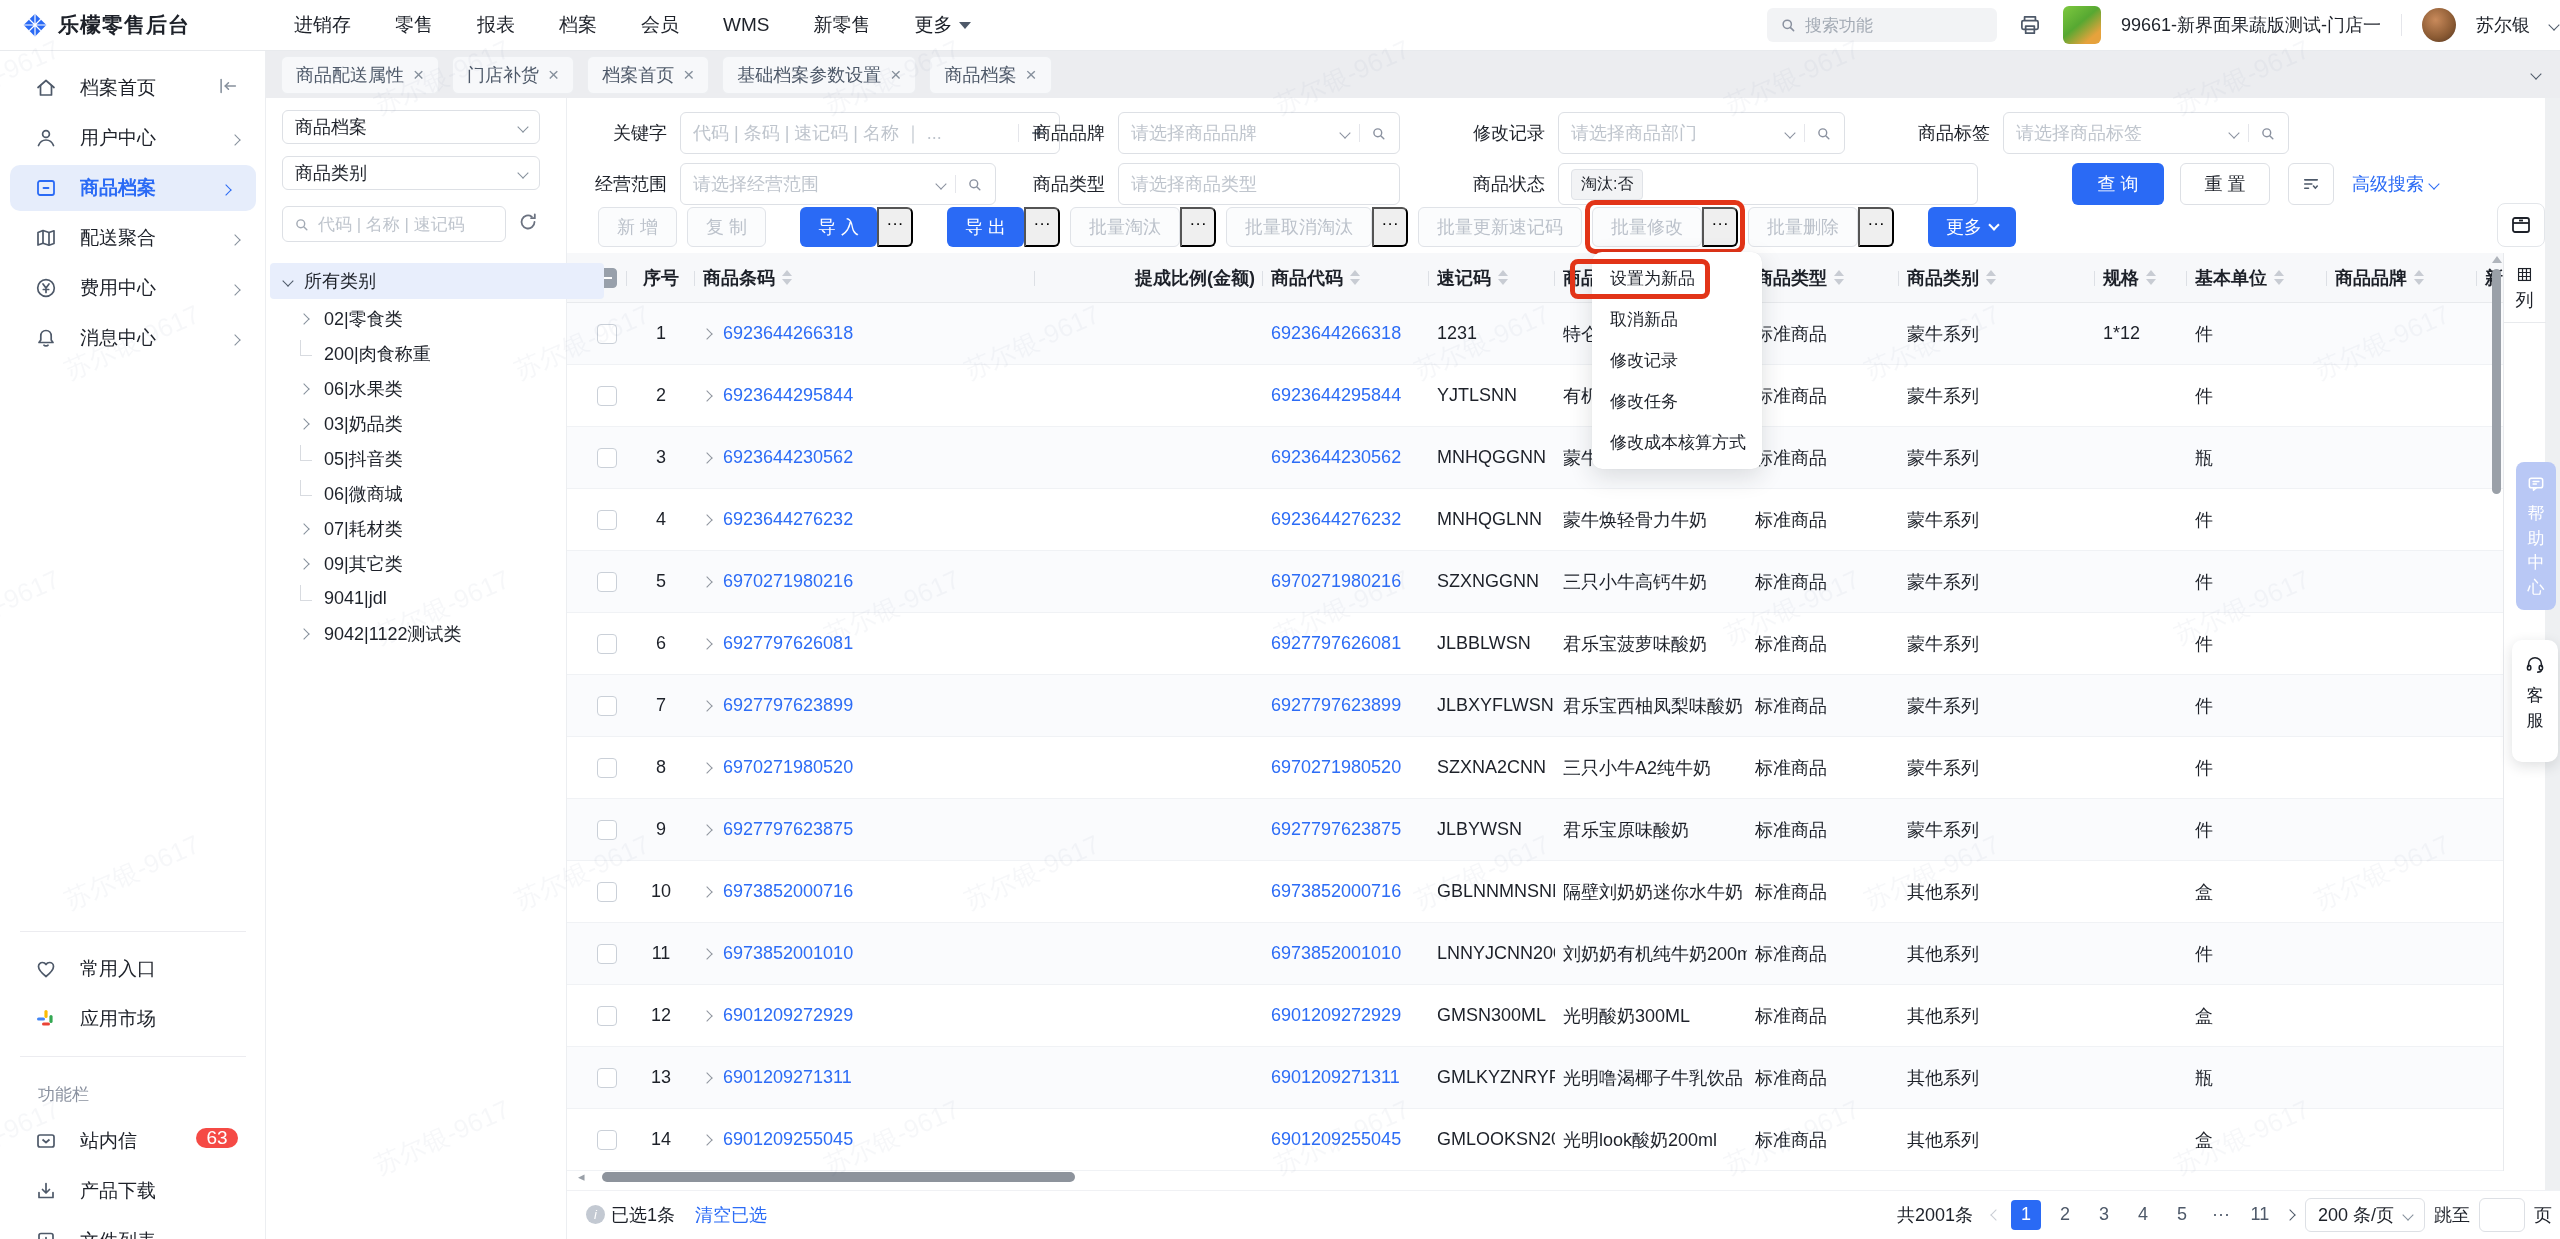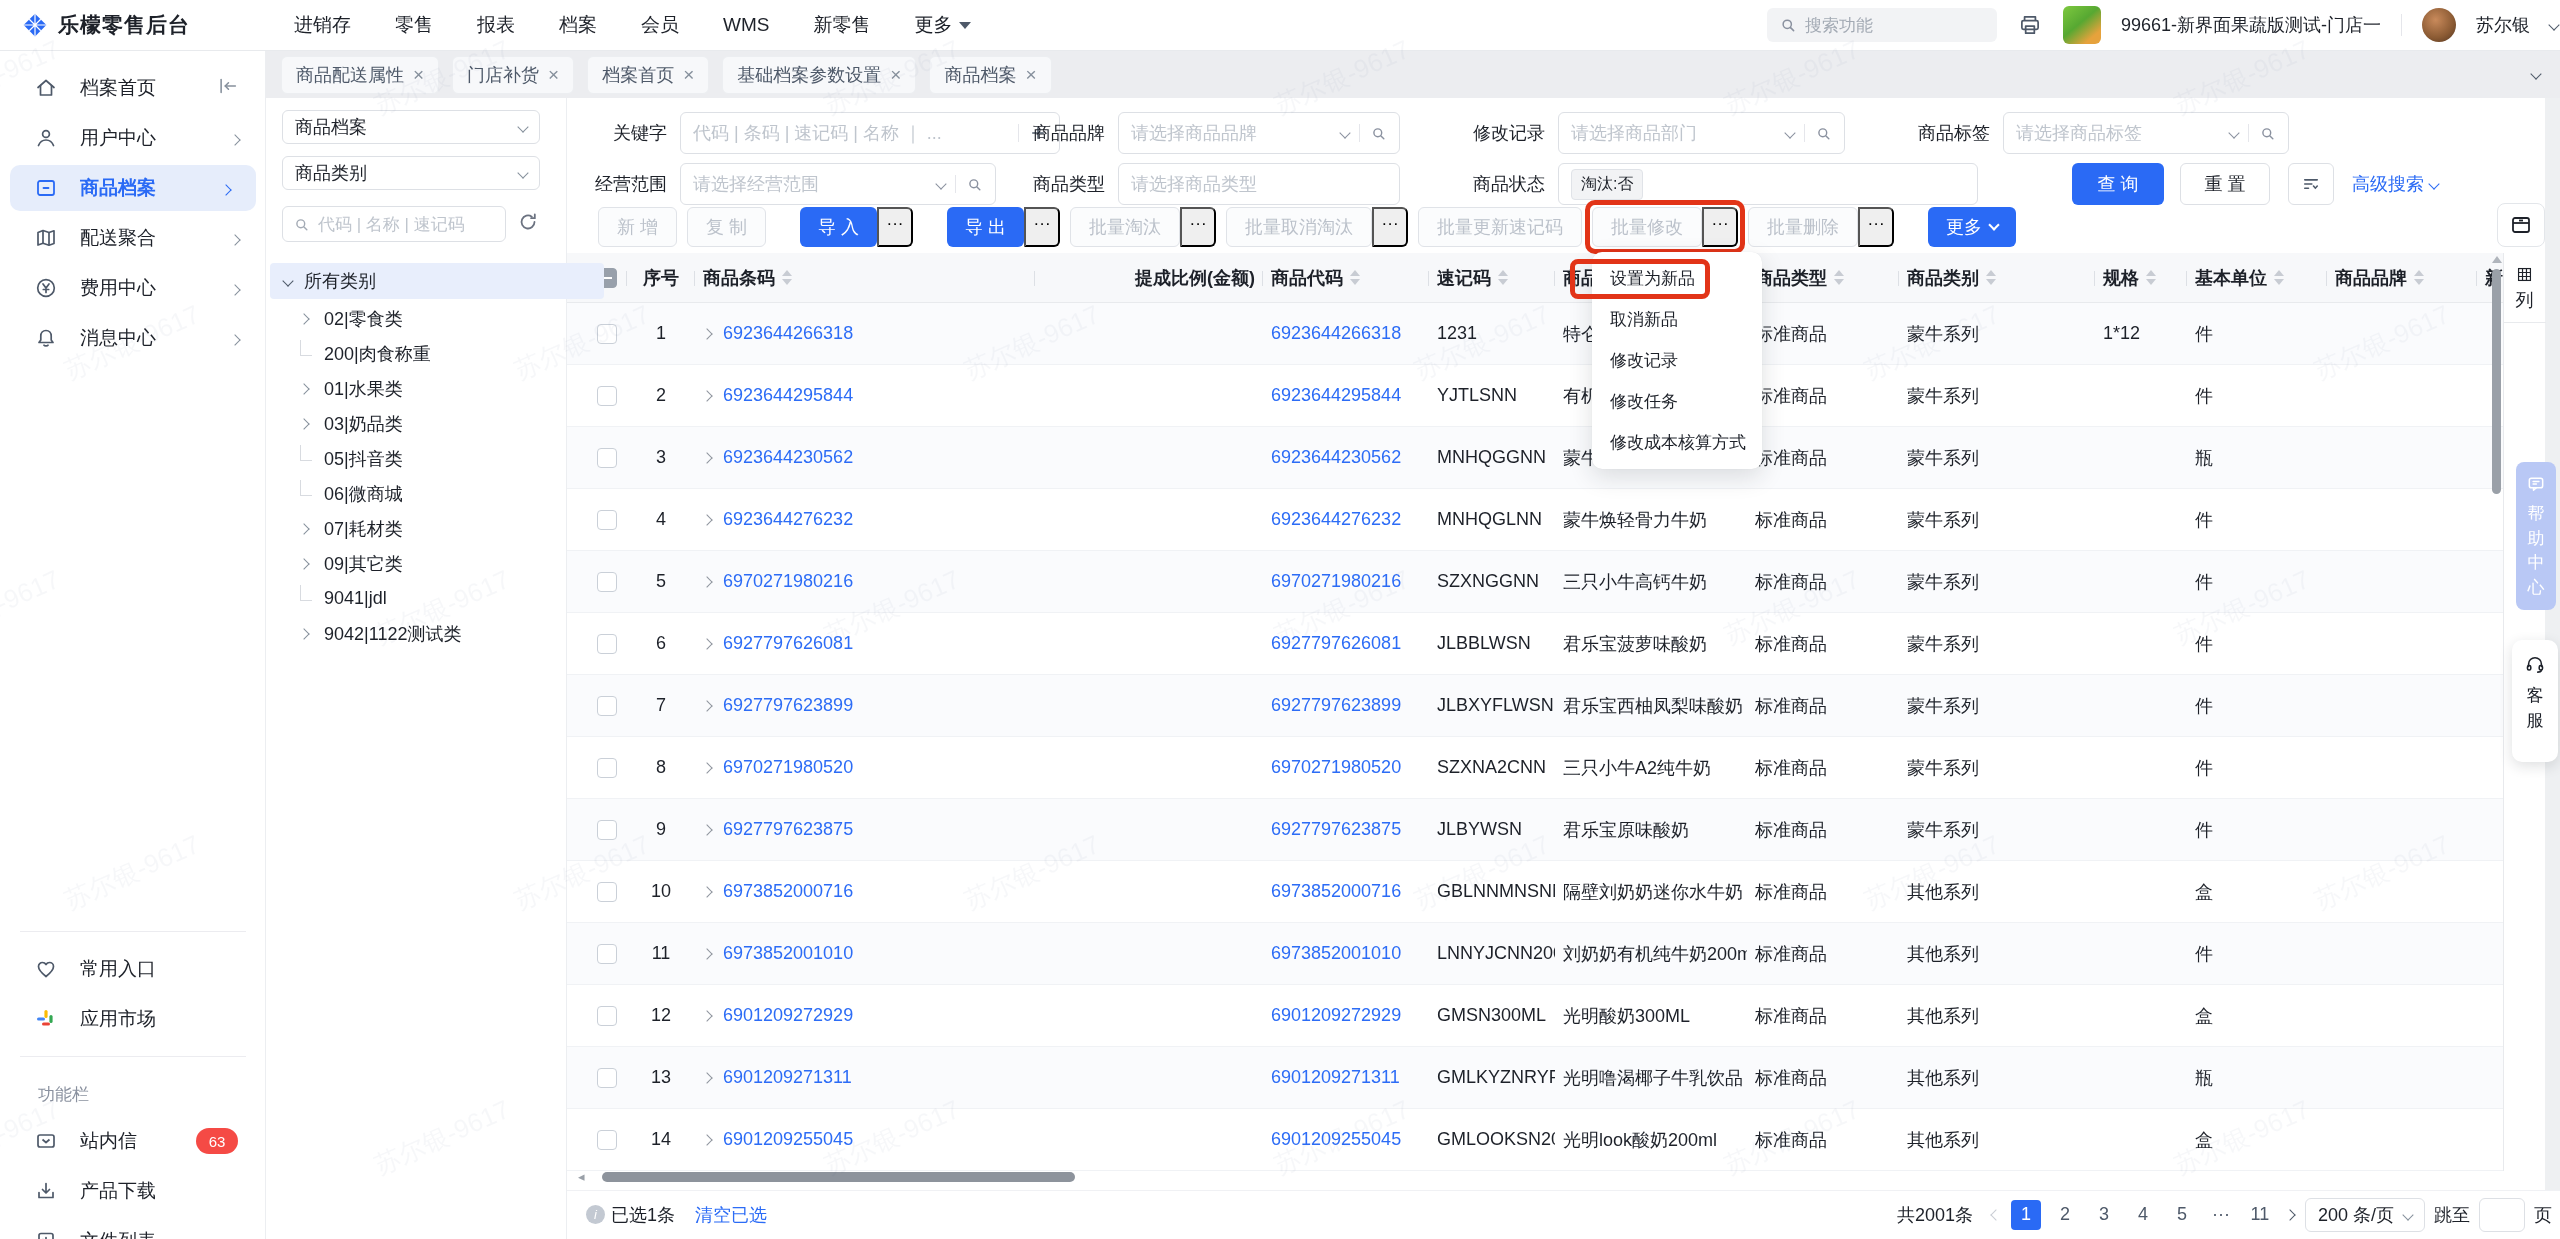--- a/index.html
+++ b/index.html
@@ -46,22 +46,22 @@
              border-right:1px solid #eceef1; z-index:5; }
   .snav { position:relative; height:50px; display:flex; align-items:center; padding-left:34px;
           gap:22px; font-size:19px; color:#1d2129; cursor:pointer; }
   .snav .sicon { width:24px; height:24px; display:flex; align-items:center; justify-content:center; color:#4e5969; }
   .snav .arr { position:absolute; right:26px; color:#86909c; }
   .snav.active { margin:2px 10px; width:246px; height:46px; padding-left:24px; border-radius:10px;
                  background:#e6edfb; color:var(--primary); font-weight:bold; }
   .snav.active .sicon, .snav.active .arr { color:var(--primary); }
   .sb-div { margin:12px 20px; border-top:1px solid #ececf0; }
   .sb-label { padding:14px 0 10px 38px; font-size:17px; color:#8a919f; }
-  .badge { position:absolute; left:196px; top:12px; min-width:42px; height:26px; border-radius:13px;
-           background:var(--badge); color:#fff; font-size:15px; display:flex; align-items:center;
+  .badge { position:absolute; left:196px; top:12px; min-width:42px; height:20px; border-radius:13px;
+           background:var(--badge); color:#fff; font-size:19px; display:flex; align-items:center;
            justify-content:center; padding:0 8px; }
 
   
   .treepanel { position:absolute; left:266px; top:98px; width:301px; height:1141px; background:#fff;
                border-right:1px solid #eceef1; z-index:4; }
   .tselect { position:absolute; left:16px; width:258px; height:34px; border:1px solid #dde0e5;
              border-radius:6px; display:flex; align-items:center; padding:0 12px; font-size:18px;
              color:#1d2129; cursor:pointer; background:#fff; }
   .tselect .chv { margin-left:auto; color:#86909c; }
   .tsearch { position:absolute; left:16px; top:108px; width:224px; height:36px; border:1px solid #dde0e5;
@@ -471,21 +471,21 @@
         <div class="tnode">
 
     <span class="tn-tick"></span>
     <span>200|肉食称重</span>
   </div>
         <div class="tnode">
     <span class="tn-arrow">
             <span class="chv r"></span>
           </span>
 
-    <span>01|水果类</span>
+    <span>06|水果类</span>
   </div>
         <div class="tnode">
     <span class="tn-arrow">
             <span class="chv r"></span>
           </span>
 
     <span>03|奶品类</span>
   </div>
         <div class="tnode">
 

